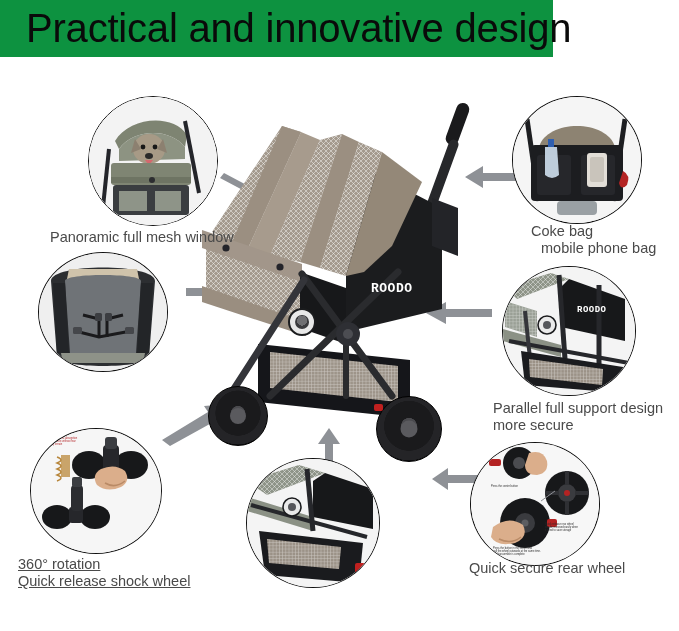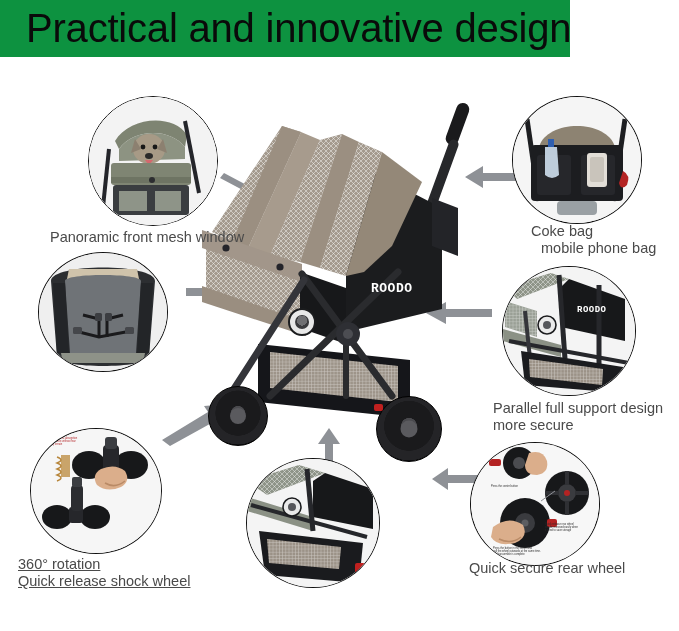--- a/index.html
+++ b/index.html
@@ -9,21 +9,20 @@
     font-family:"Liberation Sans", sans-serif;
     overflow:hidden;
     position:relative;
   }
   #stage{position:relative;width:679px;height:631px;overflow:hidden;background:#fff;}
 
   
   .banner{
     position:absolute;left:0;top:0;width:553px;height:57px;
     background:#0d9240;
-    padding-left:17px;
   }
   .banner-title{
     position:absolute;left:26px;top:1px;
     font-size:40px;line-height:55px;
     color:#0a0a0a;
     font-weight:400;
     letter-spacing:-0.2px;
     white-space:nowrap;
   }
 
@@ -230,21 +229,21 @@
 
         <rect x="22" y="66" width="80" height="22" rx="3" fill="#7f8573"></rect>
         <rect x="24" y="88" width="76" height="30" rx="3" fill="#3a3d40"></rect>
         <rect x="30" y="94" width="28" height="20" fill="#8e9488"></rect>
         <rect x="66" y="94" width="26" height="20" fill="#8e9488"></rect>
         <rect x="22" y="80" width="80" height="6" fill="#6e7463"></rect>
         <circle cx="63" cy="83" r="3" fill="#2c2d30"></circle>
       </svg>
     </div>
   </div>
-  <div class="label" style="left:50px;top:229px;">Panoramic front mesh window</div>
+  <div class="label" style="left:50px;top:229px;">Panoramic full mesh window</div>
 
   <div class="inset" style="left:38px;top:252px;width:128px;height:118px;">
     <div class="inset-inner">
       <svg viewBox="0 0 128 118" style="width:128px;height:118px;">
         <rect width="128" height="118" fill="#efefef"></rect>
 
         <path d="M12 28 C12 10, 116 10, 116 28 L110 104 C110 116, 18 116, 18 104 Z" fill="#2c2e31"></path>
 
         <path d="M30 16 L98 16 L100 26 L28 26 Z" fill="#cfc3ab"></path>
 

